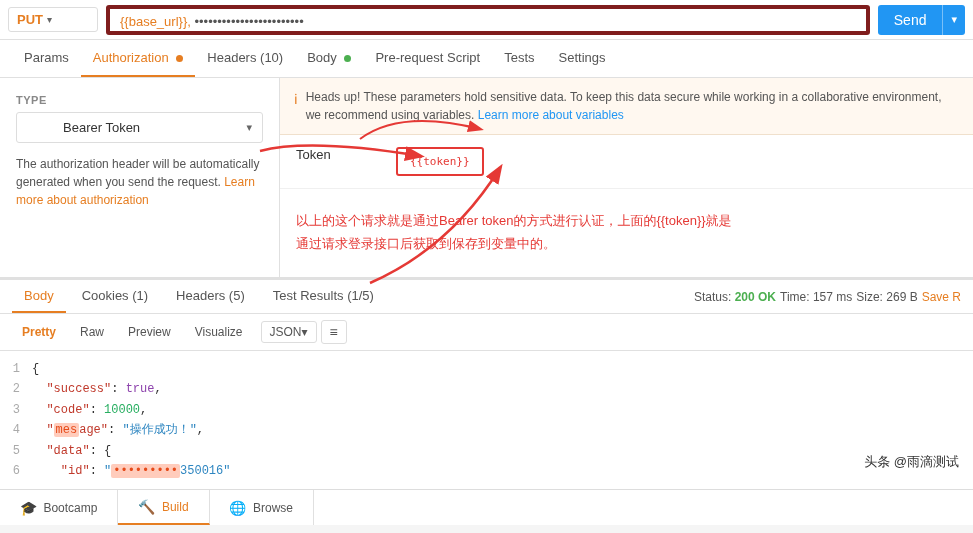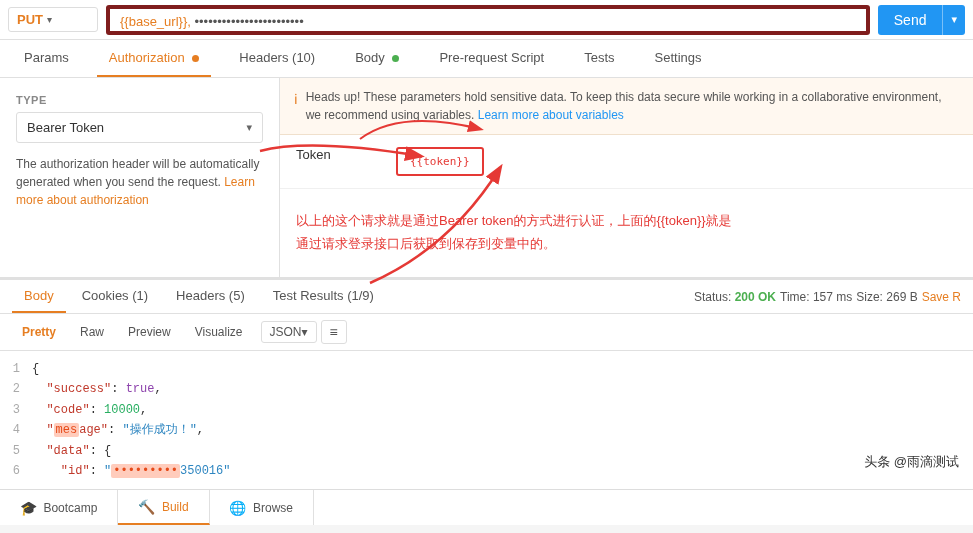--- a/index.html
+++ b/index.html
@@ -26,21 +26,21 @@
       display: flex; align-items: center; background: #2196F3; color: #fff;
       border: none; border-radius: 3px; padding: 0; cursor: pointer; height: 30px;
     }
     .send-label { padding: 0 16px; font-size: 14px; font-weight: 500; }
     .send-divider { width: 1px; background: rgba(255,255,255,0.4); height: 100%; }
     .send-arrow { padding: 0 8px; font-size: 11px; }
 
     
     .tab-bar {
       display: flex; align-items: flex-end; background: #fff; border-bottom: 1px solid #e0e0e0;
-      padding: 0 12px; gap: 16px;
+      padding: 0 12px; gap: 0;
     }
     .tab {
       padding: 10px 12px; cursor: pointer; font-size: 13px; color: #555;
       border-bottom: 2px solid transparent; white-space: nowrap;
     }
     .tab.active { color: #e67e22; border-bottom-color: #e67e22; font-weight: 500; }
     .tab-dot { display: inline-block; width: 7px; height: 7px; border-radius: 50%; margin-left: 4px; vertical-align: middle; }
     .dot-orange { background: #e67e22; }
     .dot-green { background: #4CAF50; }
 
@@ -48,21 +48,21 @@
     .main-content { display: flex; background: #fff; border-bottom: 1px solid #e0e0e0; }
 
     
     .left-panel { width: 280px; border-right: 1px solid #e0e0e0; padding: 16px; flex-shrink: 0; }
     .type-label { font-size: 11px; color: #888; font-weight: 600; margin-bottom: 6px; letter-spacing: 0.5px; }
     .type-select {
       width: 100%; border: 1px solid #ddd; border-radius: 3px; padding: 7px 10px;
       display: flex; align-items: center; justify-content: space-between; cursor: pointer;
       background: #fff; margin-bottom: 12px;
     }
-    .type-select-text { font-size: 13px; color: #333; }
+    .type-select-text { font-size: 13px; color: #333; margin-left: 36px; }
     .type-select-arrow { color: #666; font-size: 11px; }
     .auth-desc { font-size: 12px; color: #555; line-height: 1.5; margin-bottom: 4px; }
     .auth-link { color: #e67e22; cursor: pointer; text-decoration: none; }
     .warning-banner {
       background: #fff8f0; border-bottom: 1px solid #f0e0cc;
       padding: 10px 14px; display: flex; align-items: flex-start; gap: 8px;
       font-size: 12px; color: #555; line-height: 1.5;
     }
     .warning-icon { color: #e67e22; font-size: 14px; margin-top: 1px; flex-shrink: 0; }
     .warning-link { color: #2196F3; cursor: pointer; }
@@ -256,21 +256,21 @@
     <div class="bottom-tab active">
       <span>Body</span>
     </div>
     <div class="bottom-tab">
       <span>Cookies (1)</span>
     </div>
     <div class="bottom-tab">
       <span>Headers (5)</span>
     </div>
     <div class="bottom-tab">
-      <span>Test Results (1/9)</span>
+      <span>Test Results (1/5)</span>
     </div>
     <div class="status-bar">
       <span>Status: <span class="status-ok">200 OK</span></span>
       <span>Time: <span>157 ms</span></span>
       <span>Size: <span>269 B</span></span>
       <a class="save-link">Save R</a>
     </div>
   </div>
 
   <div class="code-toolbar">

